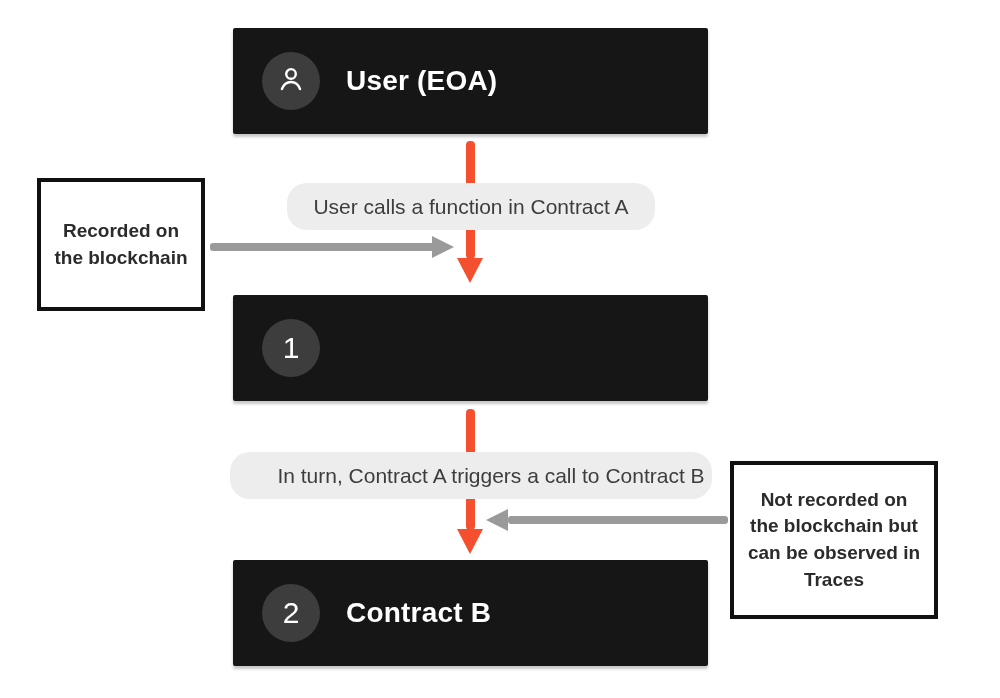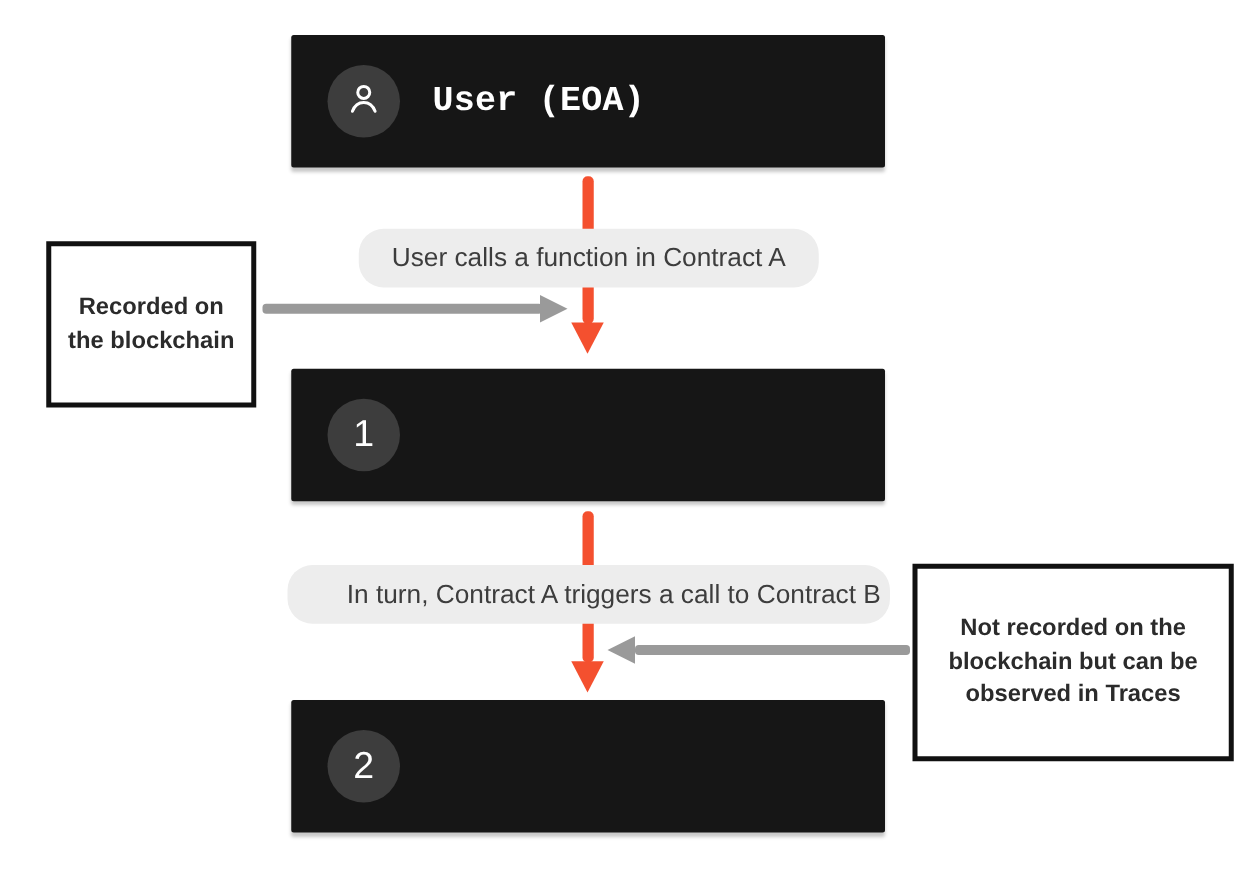--- a/index.html
+++ b/index.html
@@ -21,21 +21,21 @@
     left: 233px;
     width: 475px;
     height: 106px;
     background: #161616;
     border-radius: 2px;
     display: flex;
     align-items: center;
     padding-left: 29px;
     box-shadow: 0 3px 3px rgba(0,0,0,0.22);
   }
-  .node-user { top: 28px; font-family: Liberation Mono, monospace; }
+  .node-user { top: 28px; }
   .node-a    { top: 295px; }
   .node-b    { top: 560px; }
 
   .badge {
     width: 58px;
     height: 58px;
     border-radius: 50%;
     background: #3d3d3d;
     display: flex;
     align-items: center;
@@ -131,22 +131,22 @@
     align-items: center;
     justify-content: center;
     text-align: center;
     font-weight: 700;
     font-size: 19px;
     color: #2b2b2b;
     line-height: 1.4;
     padding: 10px 12px;
     z-index: 3;
   }
-  .annotation-left  { left: 37px;  top: 178px; width: 168px; height: 133px; margin-top: 15px; }
-  .annotation-right { left: 730px; top: 451px; width: 257px; height: 158px; }
+  .annotation-left  { left: 37px;  top: 178px; width: 168px; height: 133px; }
+  .annotation-right { left: 730px; top: 461px; width: 208px; height: 158px; }
 </style>
 </head>
 <body>
 
 <div class="canvas">
 
   <div class="node node-user">
     <div class="badge">
       <span>
         <svg viewBox="0 0 24 24" width="32" height="32" aria-hidden="true">
@@ -179,15 +179,16 @@
   <div class="edge-label edge-label-2">In turn, Contract A triggers a call to Contract B</div>
 
   <div class="annotation annotation-right">Not recorded on the blockchain but can be observed in Traces</div>
   <div class="h-arrow-line h-line-right"></div>
   <div class="h-head h-head-left"></div>
 
   <div class="node node-b">
     <div class="badge">
       <span class="badge-num">2</span>
     </div>
+    <div class="node-label">Contract B</div>
   </div>
 
 </div>
 
 </body></html>

